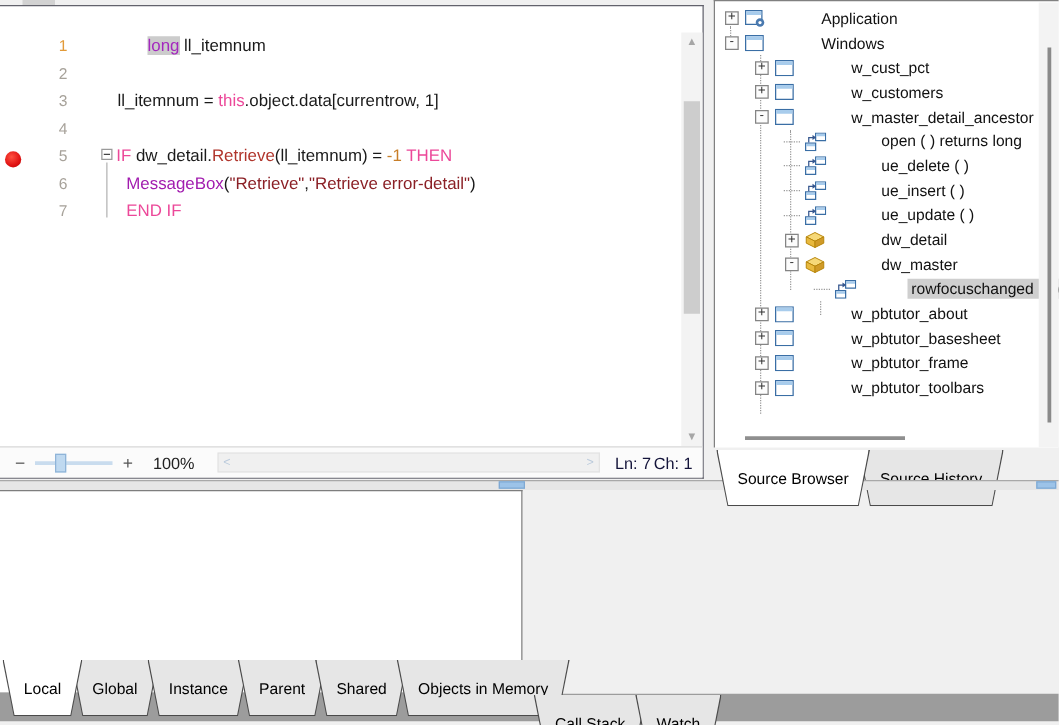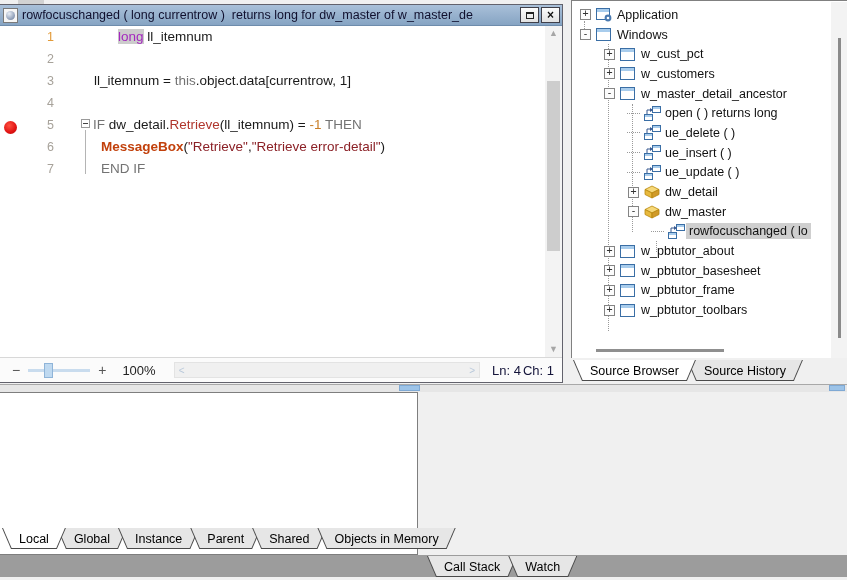--- a/index.html
+++ b/index.html
@@ -23,23 +23,23 @@
 
   
   .code-area{position:absolute;left:0;top:21px;right:17px;bottom:25px;background:#fff;overflow:hidden;font-size:13.5px;}
   .code-line{display:flex;height:22px;line-height:22px;white-space:pre;}
   .bp-margin{width:22px;flex:0 0 auto;}
   .ln{width:42px;flex:0 0 auto;text-align:right;padding-right:10px;box-sizing:border-box;color:#A7A29A;font-size:12.5px;}
   .ln.cur{color:#E29A38;}
   .code-text{padding-left:30px;color:#1A1A1A;}
   .code-text.indent1{padding-left:37px;}
   .tk-type{color:#A428BE;margin-left:24px;}
-  .tk-kw{color:#737373;}
+  .tk-kw{color:#ec4899;}
   .tk-fn{color:#B0352C;}
-  .tk-builtin{color:#c2410c;font-weight:bold;}
+  .tk-builtin{color:#a21caf;}
   .tk-str{color:#8B2026;}
   .tk-num{color:#C87E28;}
   .tk-plain{color:#1A1A1A;}
   .sel-bg{background:#CCCCCC;}
   .fold-box{display:inline-block;width:9px;height:9px;border:1px solid #9A9A9A;box-sizing:border-box;vertical-align:1px;position:relative;margin-left:-13px;margin-right:3px;background:#fff;}
   .fold-box i{position:absolute;left:1px;right:1px;top:3px;border-top:1px solid #444;}
   .fold-guide{position:absolute;left:85px;top:104px;height:44px;border-left:1px solid #B4B4B4;}
   .bp-dot{position:absolute;left:4px;top:95px;width:13px;height:13px;border-radius:50%;background:radial-gradient(circle at 40% 35%,#FF5040,#E01212 60%,#B00808);}
 
   
@@ -60,30 +60,30 @@
   .lnch span{margin-left:2px;}
 
   
   .tree-panel{position:absolute;left:571px;top:0;width:276px;height:358px;background:#FFFFFF;border-left:1px solid #808080;border-top:1px solid #808080;box-sizing:border-box;overflow:hidden;}
   .tree-rows{position:absolute;left:0;top:4px;right:17px;}
   .trow{display:flex;align-items:center;height:19.7px;font-size:12.5px;color:#111;white-space:nowrap;}
   .slot{width:15px;flex:0 0 auto;display:flex;align-items:center;justify-content:center;}
   .expander{width:11px;height:11px;border:1px solid #848484;background:#FCFCFC;box-sizing:border-box;font-size:10px;line-height:8px;text-align:center;color:#333;font-family:"DejaVu Sans Mono",monospace;}
   .stub{width:13px;border-top:1px dotted #9A9A9A;height:0;}
   .ticon{width:18px;flex:0 0 auto;display:flex;align-items:center;margin-left:3px;}
-  .tlabel{padding:1px 3px;}
+  .tlabel{padding:1px 3px;margin-left:40px;}
   .trow.selected .tlabel{background:#CFCFCF;}
   .rail{position:absolute;border-left:1px dotted #9A9A9A;width:0;}
   .tree-hthumb{position:absolute;left:24px;top:348px;width:128px;height:3px;background:#8F8F8F;}
   .tree-vscroll{position:absolute;top:1px;right:0;bottom:0;width:16px;background:#F3F3F3;}
   .tree-vthumb{position:absolute;right:6px;top:36px;width:3px;height:300px;background:#8A8A8A;}
 
   
   .tabbar{position:absolute;display:flex;align-items:flex-start;}
-  .tab{position:relative;display:inline-flex;align-items:center;justify-content:center;height:21px;padding:0 17px;background:#4A4A4A;clip-path:polygon(0 0,100% 0,calc(100% - 9px) 100%,9px 100%);font-size:12.5px;color:#000;}
+  .tab{position:relative;display:inline-flex;align-items:center;justify-content:center;height:21px;padding:12px 17px;background:#4A4A4A;clip-path:polygon(0 0,100% 0,calc(100% - 9px) 100%,9px 100%);font-size:12.5px;color:#000;}
   .tab + .tab{margin-left:-9px;}
   .tab .face{position:absolute;left:1px;right:1px;top:0;bottom:1px;background:#E6E6E6;clip-path:polygon(0 0,100% 0,calc(100% - 8.6px) 100%,8.6px 100%);}
   .tab.active{z-index:5;}
   .tab.active .face{background:#FFFFFF;}
   .tab .lbl{position:relative;z-index:1;}
 
   
   .mid-splitter{position:absolute;left:0;top:384px;width:847px;height:8px;background:#E6E6E6;border-top:1px solid #A8A8A8;box-sizing:border-box;}
   .mid-handle-a{position:absolute;left:399px;top:385px;width:21px;height:6px;background:#9CC3E8;border:1px solid #7FA9D4;box-sizing:border-box;}
   .mid-handle-b{position:absolute;left:829px;top:385px;width:16px;height:6px;background:#9CC3E8;border:1px solid #7FA9D4;box-sizing:border-box;}
@@ -100,32 +100,20 @@
 <body>
 
 <div id="stage">
 
   <div class="top-strip">
     <div class="top-handle"></div>
   </div>
   <div class="top-handle-right"></div>
 
   <div class="editor-win">
-    <div class="titlebar">
-      <span class="title-icon">
-          <i></i>
-        </span>
-      <span class="title-text">rowfocuschanged ( long currentrow )  returns long for dw_master of w_master_de</span>
-      <span class="tb-btn">
-          <span class="glyph-restore"></span>
-        </span>
-      <span class="tb-btn">
-          <span class="glyph-close">×</span>
-        </span>
-    </div>
 
     <div class="code-area">
 
       <div class="code-line">
         <span class="bp-margin"></span>
         <span class="ln cur">1</span>
         <span class="code-text"><span class="tk-type sel-bg">long</span><span class="tk-plain"> ll_itemnum</span></span>
       </div>
 
       <div class="code-line">
@@ -178,21 +166,21 @@
       <span class="zoom-sign">−</span>
       <span class="zoom-track">
           <span class="zoom-thumb"></span>
         </span>
       <span class="zoom-sign">+</span>
       <span class="zoom-pct">100%</span>
       <span class="h-scrolltrack">
         <span>&lt;</span>
         <span>&gt;</span>
       </span>
-      <span class="lnch"><span style="margin-left:0">Ln: 4</span><span>Ch: 1</span></span>
+      <span class="lnch"><span style="margin-left:0">Ln: 7</span><span>Ch: 1</span></span>
     </div>
   </div>
 
   <div class="tree-panel">
     <div class="rail" style="left:12px;top:20px;height:14px;"></div>
     <div class="rail" style="left:36px;top:43px;height:287px;"></div>
     <div class="rail" style="left:60px;top:103px;height:128px;"></div>
     <div class="rail" style="left:84px;top:240px;height:11px;"></div>
 
     <div class="tree-rows">

